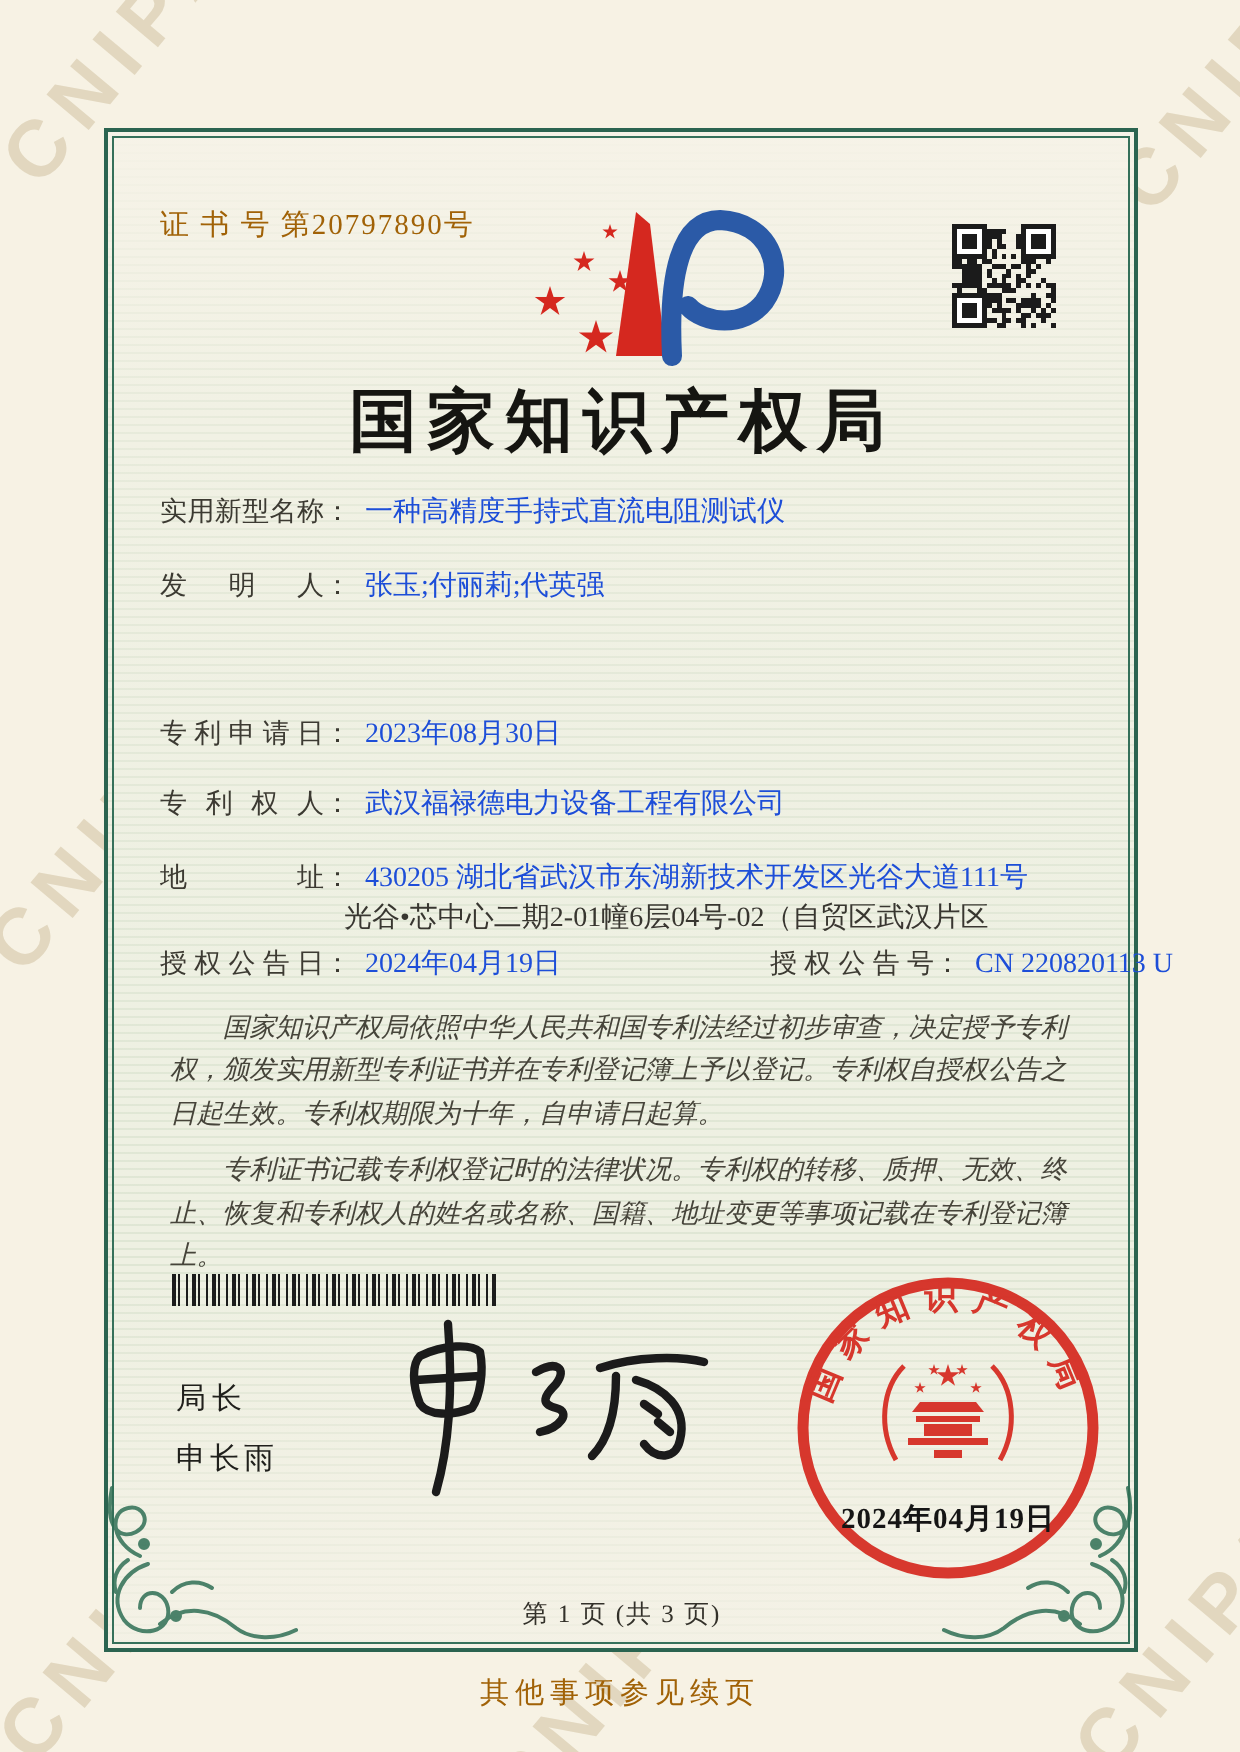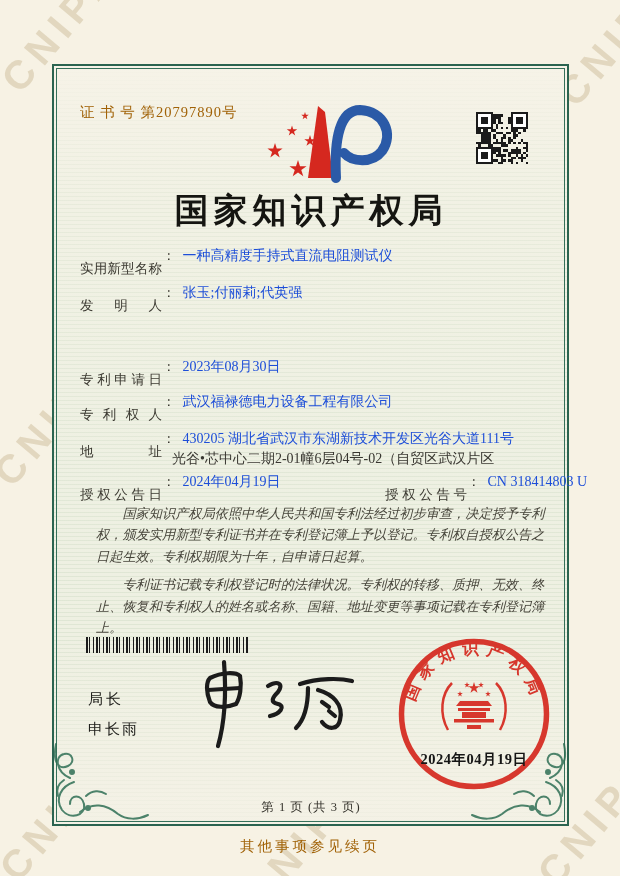--- a/index.html
+++ b/index.html
@@ -20,27 +20,27 @@
   .frame-inner{position:absolute;left:2px;top:2px;right:2px;bottom:2px;border:1px solid #35705a;}
 
   .abs{position:absolute;}
 
   .cert-no{left:80px;top:103px;font-size:14.5px;letter-spacing:1px;color:#a16207;}
 
   .title{left:52px;top:188px;width:518px;text-align:center;font-size:34px;font-weight:bold;
          letter-spacing:5px;color:#151511;}
 
   .field-row{position:absolute;left:80px;font-size:13.5px;color:#3c3a32;white-space:nowrap;}
-  .f-label{display:inline-block;width:82px;text-align:justify;text-align-last:justify;vertical-align:top;margin-top:13px;}
+  .f-label{display:inline-block;width:82px;text-align:justify;text-align-last:justify;vertical-align:top;}
   .f-colon{display:inline-block;margin-right:7px;}
   .f-value{font-size:14px;color:#1d4ed8;}
   .addr2{position:absolute;left:172px;font-size:14px;color:#383630;white-space:nowrap;}
   .grant-no-group{position:absolute;left:305px;top:0;}
 
-  .body-text{left:96px;top:503px;width:456px;font-size:13.2px;line-height:1.62;color:#46443a;
+  .body-text{left:85px;top:503px;width:456px;font-size:13.2px;line-height:1.62;color:#46443a;
              font-style:italic;}
   .body-text p{margin:0 0 7px 0;text-indent:2em;}
 
   .barcode{left:86px;top:637px;width:163px;height:16px;
     background:repeating-linear-gradient(90deg,#1c1c1c 0 2px,transparent 2px 3px,#1c1c1c 3px 4px,transparent 4px 7px,#1c1c1c 7px 8px,transparent 8px 10px);}
 
   .sig-title{left:88px;top:690px;font-family:"Liberation Sans","DejaVu Sans",sans-serif;
              font-size:15px;font-weight:500;letter-spacing:3px;color:#20201c;}
   .sig-name{left:88px;top:720px;font-family:Liberation Mono, monospace;
             font-size:15px;font-weight:500;letter-spacing:2px;color:#20201c;}
@@ -278,21 +278,21 @@
   <div class="field-row" style="top:393px">
     <span class="f-label">专利权人</span><span class="f-colon">：</span><span class="f-value">武汉福禄德电力设备工程有限公司</span>
   </div>
   <div class="field-row" style="top:430px">
     <span class="f-label">地址</span><span class="f-colon">：</span><span class="f-value">430205 湖北省武汉市东湖新技术开发区光谷大道111号</span>
   </div>
   <div class="abs addr2" style="top:450px">光谷•芯中心二期2-01幢6层04号-02（自贸区武汉片区</div>
   <div class="field-row" style="top:473px">
     <span class="f-label">授权公告日</span><span class="f-colon">：</span><span class="f-value">2024年04月19日</span>
     <span class="grant-no-group">
-      <span class="f-label">授权公告号</span><span class="f-colon">：</span><span class="f-value">CN 318414803 U</span>
+      <span class="f-label">授权公告号</span><span class="f-colon">：</span><span class="f-value">CN 220820113 U</span>
     </span>
   </div>
 
   <div class="abs body-text">
     <p>国家知识产权局依照中华人民共和国专利法经过初步审查，决定授予专利权，颁发实用新型专利证书并在专利登记簿上予以登记。专利权自授权公告之日起生效。专利权期限为十年，自申请日起算。</p>
     <p>专利证书记载专利权登记时的法律状况。专利权的转移、质押、无效、终止、恢复和专利权人的姓名或名称、国籍、地址变更等事项记载在专利登记簿上。</p>
   </div>
 
   <div class="abs barcode"></div>
 

